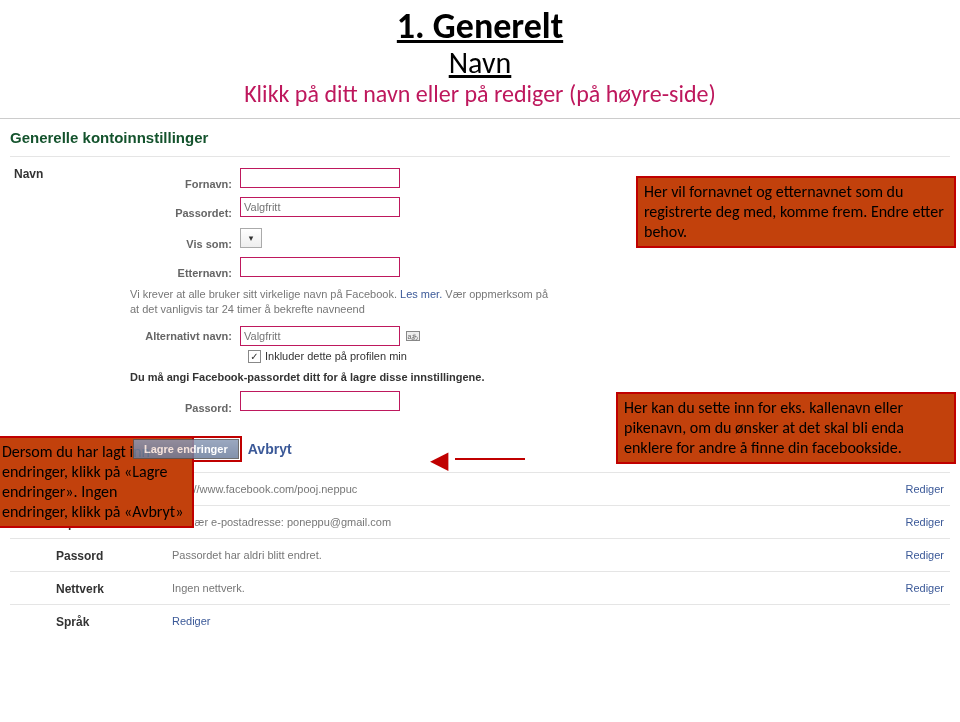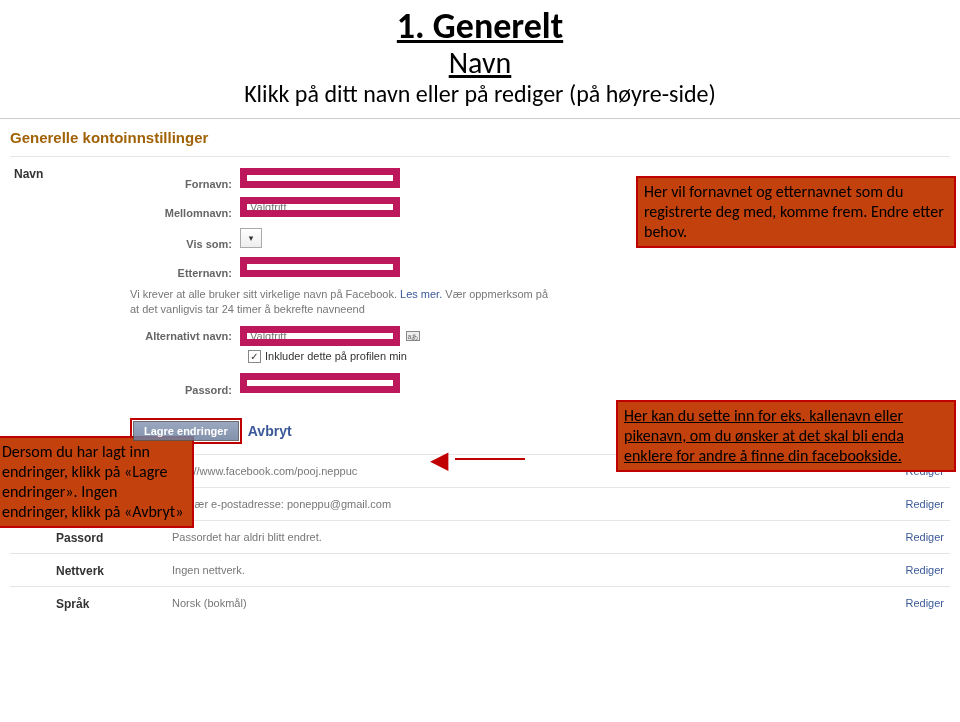--- a/index.html
+++ b/index.html
@@ -26,31 +26,31 @@
     font-family: Calibri, Arial, sans-serif;
     font-size: 30px;
     font-weight: 400;
     text-decoration: underline;
     color: #000;
     margin-top: -4px;
   }
   .header p {
     font-family: Calibri, Arial, sans-serif;
     font-size: 24px;
-    color: #000000;
+    color: #be185d;
     margin-top: -2px;
   }
   .divider-top {
     border-bottom: 1px solid #ccc;
     margin: 0 0 8px 0;
   }
   .section-title {
     font-size: 15px;
     font-weight: bold;
-    color: #a16207;
+    color: #14532d;
     padding: 2px 0 10px 10px;
   }
   .fb-area {
     position: relative;
     padding: 0 10px 0 10px;
   }
   .row {
     display: flex;
     border-top: 1px solid #e5e5e5;
     padding: 8px 0;
@@ -111,21 +111,21 @@
   }
   .field-label-alt {
     width: 110px;
     text-align: right;
     font-weight: bold;
     color: #666;
     font-size: 11px;
     padding-right: 8px;
   }
   input[type="text"], input[type="password"] {
-    border: 7px solid #be185d;
+    border: 1px solid #be185d;
     padding: 2px 3px;
     font-size: 11px;
     width: 160px;
     height: 20px;
   }
   input.short { width: 160px; }
   .placeholder-style { color: #999; }
   .dropdown-box {
     border: 1px solid #aaa;
     width: 22px; height: 20px;
@@ -187,24 +187,23 @@
     top: 20px;
     right: 4px;
     width: 320px;
   }
   .callout-left {
     top: 280px;
     left: -6px;
     width: 200px;
   }
   .callout-right-mid {
-    top: 244px;
+    top: 236px;
     right: 4px;
     width: 340px;
-    text-decoration: underline;
   }
   
   .arrow {
     position: absolute;
     top: 290px;
     left: 430px;
     color: #c00000;
     font-size: 24px;
     pointer-events: none;
   }
@@ -257,21 +256,21 @@
 
   <div class="expanded">
     <div class="label">Navn</div>
     <div class="form-area">
 
       <div class="field-line">
         <div class="field-label">Fornavn:</div>
         <input type="text" class="short" value="" style="">
       </div>
       <div class="field-line">
-        <div class="field-label">Mellomnavn:</div>
+        <div class="field-label">Passordet:</div>
         <input type="text" class="short placeholder-style" placeholder="Valgfritt" style="">
       </div>
       <div class="field-line" style="margin-top:6px;">
         <div class="field-label">Vis som:</div>
         <div class="dropdown-box">▾</div>
       </div>
       <div class="field-line">
         <div class="field-label">Etternavn:</div>
         <input type="text" class="short" value="" style="">
       </div>
@@ -285,20 +284,21 @@
       <div class="field-line">
         <div class="field-label-alt">Alternativt navn:</div>
         <input type="text" class="short placeholder-style" placeholder="Valgfritt" style="">
         <span class="lang-icon">aあ</span>
       </div>
       <div class="checkbox-line">
         <span class="cb">✓</span>
         <span>Inkluder dette på profilen min</span>
       </div>
 
+      <div class="save-note">Du må angi Facebook-passordet ditt for å lagre disse innstillingene.</div>
 
       <div class="field-line">
         <div class="field-label">Passord:</div>
         <input type="password" class="short" style="">
       </div>
 
       <div class="btn-row">
         <span class="btn-highlight">
           <button class="btn-save">Lagre endringer</button>
         </span>
@@ -323,18 +323,17 @@
         <div class="content">Passordet har aldri blitt endret.</div>
         <div class="edit-link">Rediger</div>
       </div>
       <div class="row">
         <div class="label">Nettverk</div>
         <div class="content">Ingen nettverk.</div>
         <div class="edit-link">Rediger</div>
       </div>
       <div class="row">
         <div class="label">Språk</div>
-        <div class="content">Norsk (bokmål)</div>
         <div class="edit-link">Rediger</div>
       </div>
     </div>
 
 </div>
 
 </body></html>

